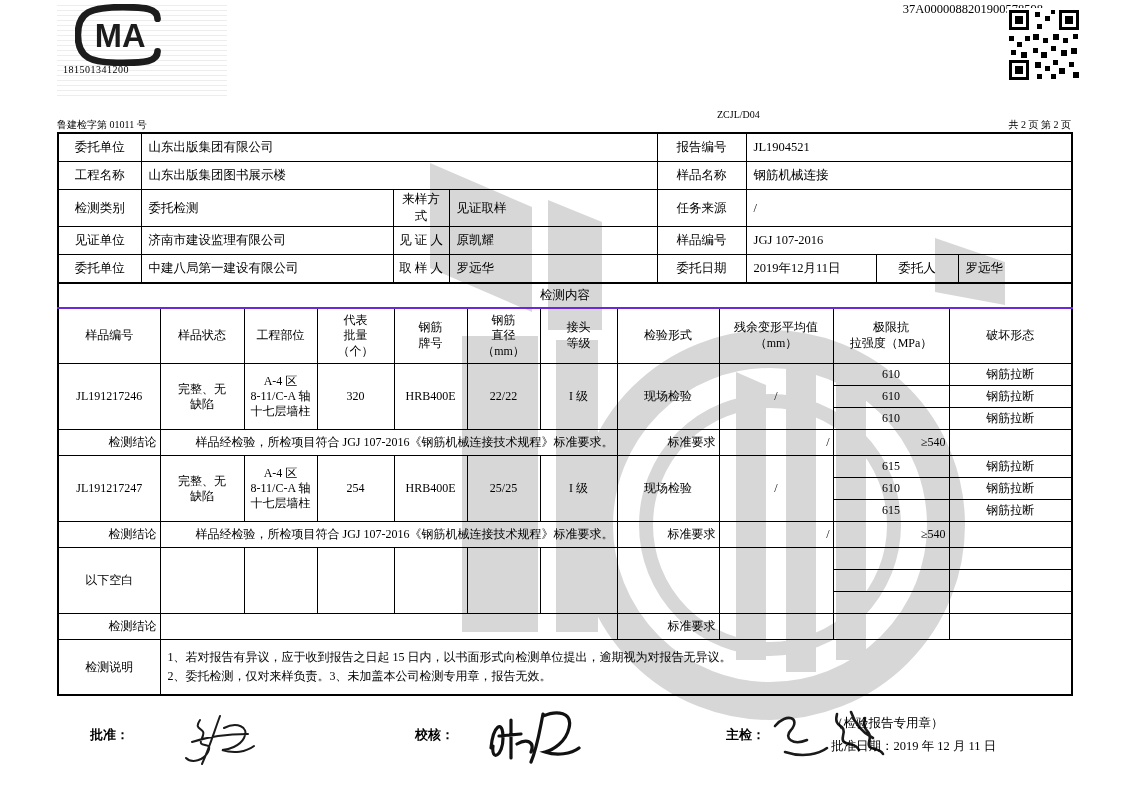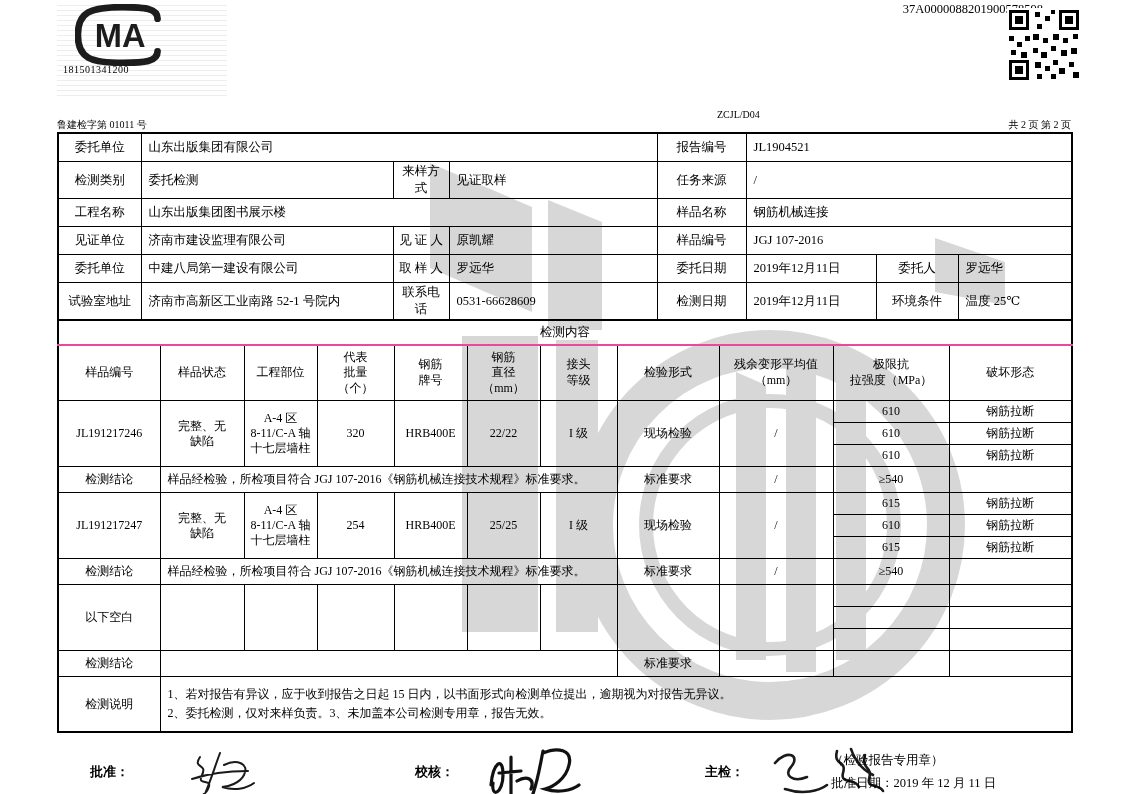--- a/index.html
+++ b/index.html
@@ -34,24 +34,24 @@
   .subhdr .pages{position:absolute;right:0;bottom:0;}
   
   table{border-collapse:collapse;table-layout:fixed;width:1014px;background:transparent;}
   table{border:2px solid #000;}
   td,th{border:1px solid #000;font-size:12px;font-weight:normal;text-align:center;
         padding:1px 3px;overflow:hidden;background:transparent;}
   .tl{text-align:left;padding-left:7px;}
   .pre{white-space:pre-line;line-height:1.25;}
   .infotbl td{height:25px;font-size:12.5px;}
   .maintbl{margin-top:-2px;}
-  .band td{height:21px;border-bottom:2px solid #ec4899;font-size:12.5px;}
+  .band td{height:21px;border-bottom:2px solid #6d28d9;font-size:12.5px;}
   .colhdr th{height:52px;line-height:1.3;}
   .sub td{height:19px;}
-  .concl td{height:23px;}
+  .concl td{height:23px;text-align:right;}
   .notes td{height:52px;vertical-align:middle;}
   .notes .txt{line-height:1.55;font-size:12px;}
   
   .footer{position:relative;height:66px;margin-top:8px;font-size:13px;}
   .sig-label{font-weight:bold;position:absolute;top:22px;}
   .sig{position:absolute;}
   .seal-block{position:absolute;right:10px;top:8px;width:230px;font-size:12.5px;line-height:1.8;}
   .seal-note{text-align:left;}
 </style>
 </head>
@@ -155,60 +155,50 @@
           <col style="width:114px">
       </colgroup>
       <tbody>
           <tr>
         <td>委托单位</td>
         <td class="tl" colspan="3">山东出版集团有限公司</td>
         <td>报告编号</td>
         <td class="tl" colspan="3">JL1904521</td>
       </tr>
       <tr>
+        <td>工程名称</td>
+        <td class="tl" colspan="3">山东出版集团图书展示楼</td>
+        <td>样品名称</td>
+        <td class="tl" colspan="3">钢筋机械连接</td>
+      </tr>
+      <tr>
         <td>检测类别</td>
         <td class="tl">委托检测</td>
         <td>来样方式</td>
         <td class="tl">见证取样</td>
         <td>任务来源</td>
         <td class="tl" colspan="3">/</td>
-      </tr>
-      <tr>
-        <td>工程名称</td>
-        <td class="tl" colspan="3">山东出版集团图书展示楼</td>
-        <td>样品名称</td>
-        <td class="tl" colspan="3">钢筋机械连接</td>
       </tr>
       <tr>
         <td>见证单位</td>
         <td class="tl">济南市建设监理有限公司</td>
         <td>见 证 人</td>
         <td class="tl">原凯耀</td>
         <td>样品编号</td>
         <td class="tl" colspan="3">JGJ 107-2016</td>
       </tr>
       <tr>
         <td>委托单位</td>
         <td class="tl">中建八局第一建设有限公司</td>
         <td>取 样 人</td>
         <td class="tl">罗远华</td>
         <td>委托日期</td>
         <td class="tl">2019年12月11日</td>
         <td>委托人</td>
         <td class="tl">罗远华</td>
-      </tr>
-      <tr>
-        <td>试验室地址</td>
-        <td class="tl">济南市高新区工业南路 52-1 号院内</td>
-        <td>联系电话</td>
-        <td class="tl">0531-66628609</td>
-        <td>检测日期</td>
-        <td class="tl">2019年12月11日</td>
-        <td>环境条件</td>
-        <td class="tl">温度 25℃</td>
       </tr>
     </tbody>
       </table>
 
     <table class="maintbl">
       <colgroup>
         <col style="width:102px">
           <col style="width:84px">
           <col style="width:73px">
           <col style="width:77px">
@@ -357,21 +347,21 @@
       <span class="sig-label" style="left:33px;">批准：</span>
       <svg class="sig" style="left:105px;top:2px;" width="150" height="62" viewBox="0 0 150 62">
         <path d="M38,14 C30,26 46,20 40,32 C34,44 52,34 46,46 C42,54 30,58 24,52 M58,10 C52,26 48,40 40,58 M62,22 C74,16 88,20 82,32 C78,40 66,44 60,44 C72,48 84,46 92,40 M30,36 C48,30 70,28 86,28" fill="none" stroke="#1a1a1a" stroke-width="2" stroke-linecap="round"></path>
       </svg>
 
       <span class="sig-label" style="left:358px;">校核：</span>
       <svg class="sig" style="left:420px;top:0;" width="150" height="64" viewBox="0 0 150 64">
         <path d="M14,44 C16,22 26,14 26,34 C26,52 14,58 16,42 M34,16 L34,54 M22,32 L44,30 M40,40 C50,34 58,38 54,48 M66,10 C62,30 60,44 54,58 M66,12 C80,6 96,8 92,24 C89,38 76,46 68,48 C80,52 94,50 102,44" fill="none" stroke="#111" stroke-width="3.2" stroke-linecap="round"></path>
       </svg>
 
-      <span class="sig-label" style="left:648px;text-align:right;">主检：</span>
+      <span class="sig-label" style="left:669px;text-align:right;">主检：</span>
       <svg class="sig" style="left:706px;top:0;" width="140" height="60" viewBox="0 0 140 60">
         <path d="M12,22 C24,8 38,14 28,26 C20,34 30,42 44,36 M22,48 C40,54 56,50 64,44 M74,10 C70,26 84,18 80,32 C77,44 92,36 96,46 M102,14 C98,30 110,24 106,38 C104,48 116,42 120,50 M88,8 C92,20 98,28 110,34" fill="none" stroke="#1a1a1a" stroke-width="2.6" stroke-linecap="round"></path>
       </svg>
 
       <div class="seal-block">
         <div class="seal-note">（检验报告专用章）</div>
         <div>批准日期：2019 年 12 月 11 日</div>
       </div>
     </div>
 

